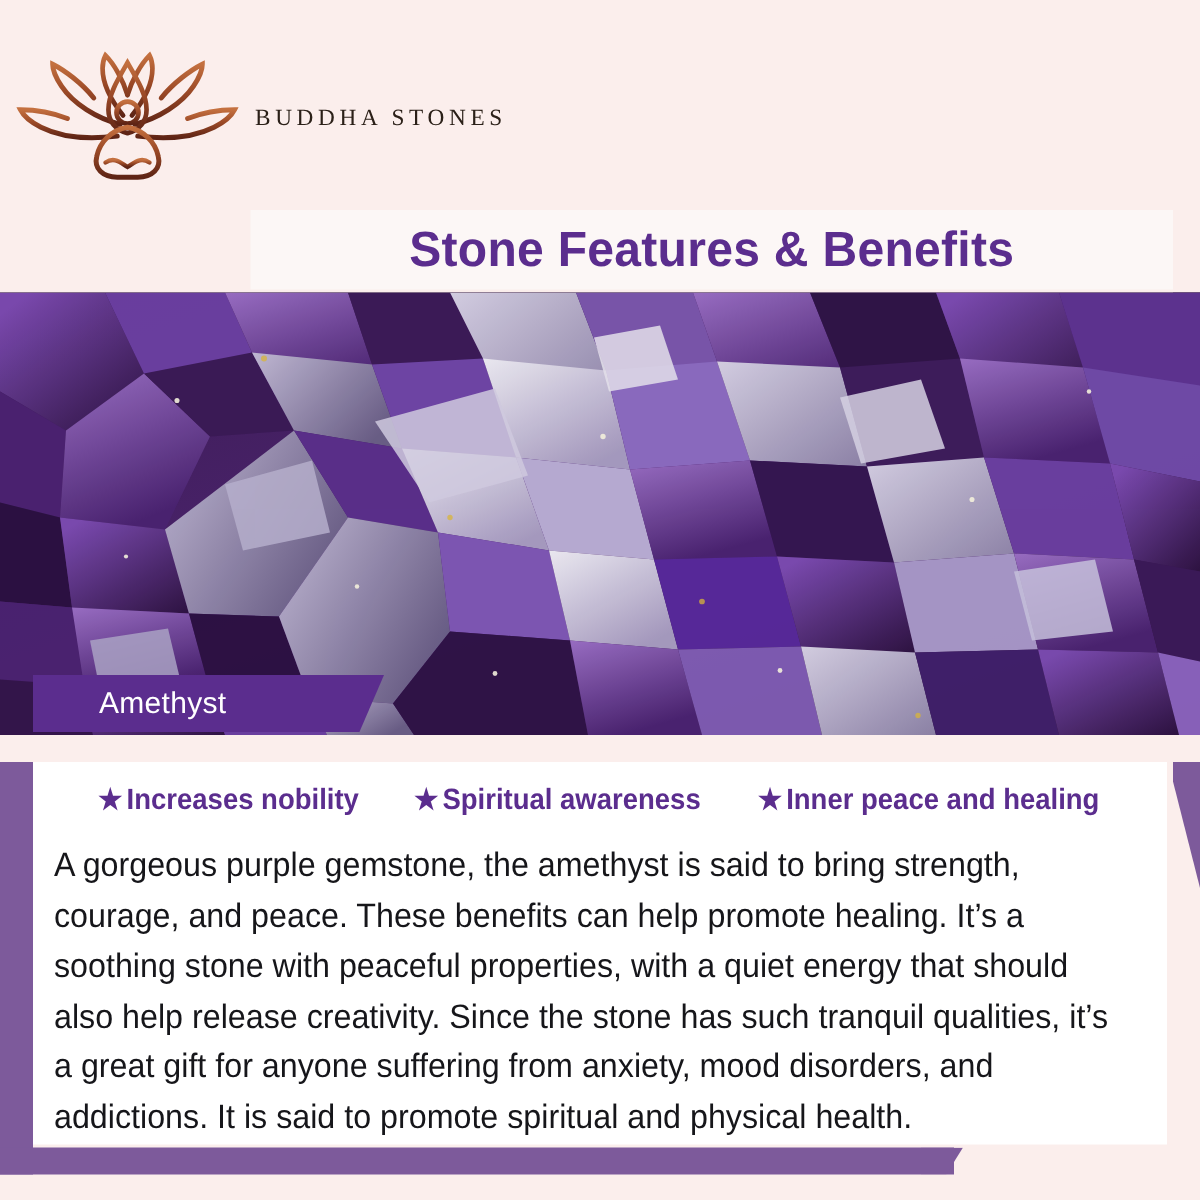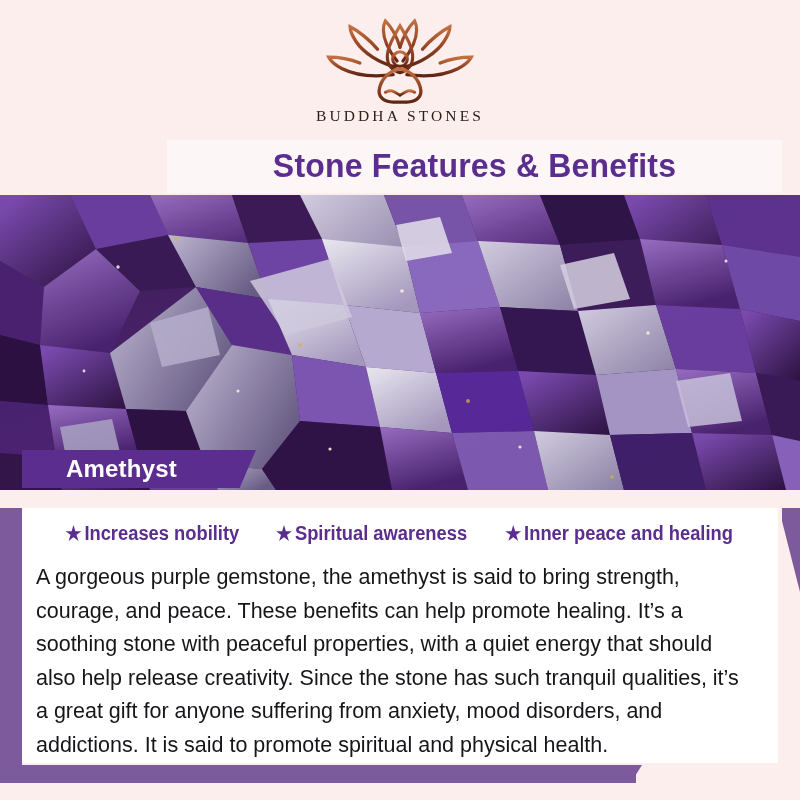--- a/index.html
+++ b/index.html
@@ -16,21 +16,21 @@
   .frame-right{position:absolute;right:0;top:0;width:18px;height:592px;background:#7d5a9b;
                clip-path:polygon(0 0,100% 0,100% 100%,0 88%);}
   .frame-left{position:absolute;left:0;top:489px;width:22px;height:294px;background:#7d5a9b;}
   .frame-bottom{position:absolute;left:0;bottom:17px;width:636px;height:18px;background:#7d5a9b;}
   .frame-bottom-tail{position:absolute;left:614px;bottom:17px;width:28px;height:18px;background:#7d5a9b;
                clip-path:polygon(0 0,100% 0,60% 100%,0 100%);}
 
   
   .header{position:absolute;left:0;top:0;width:800px;height:195px;background:#fbeeec;}
   .logo-wrap{position:absolute;left:0;top:18px;width:800px;height:120px;
-             display:flex;flex-direction:column;align-items:center;justify-content:flex-start;}
+             display:flex;flex-direction:row;align-items:center;justify-content:flex-start;}
   .logo-mark{width:170px;height:88px;display:block;}
   .logo-word{
     font-family:"Liberation Serif",serif;
     font-size:15.5px;letter-spacing:3.1px;color:#2b2018;
     margin-top:1px;text-align:center;white-space:nowrap;
   }
 
   .title-band{position:absolute;left:167px;top:140px;width:615px;height:53px;background:#fcf7f6;}
   .title{
     position:absolute;left:167px;top:139px;width:615px;height:53px;
@@ -46,21 +46,21 @@
   .photo svg{display:block;width:100%;height:100%;}
 
   
   .stone-banner{
     position:absolute;left:22px;top:450px;width:234px;height:38px;
     background:#5b2d8e;
     clip-path:polygon(0 0,100% 0,93% 100%,0 100%);
     display:flex;align-items:center;
   }
   .stone-banner span{
-    color:#ffffff;font-weight:bold;font-size:24px;
+    color:#ffffff;font-weight:normal;font-size:20px;
     font-family:"Liberation Sans",sans-serif;
     letter-spacing:.2px;margin-left:44px;white-space:nowrap;
   }
 
   
   .cream-strip{position:absolute;left:0;top:490px;width:800px;height:18px;background:#fbeeec;}
   .panel{position:absolute;left:22px;top:508px;width:756px;height:255px;background:#ffffff;}
 
   .bullets{
     position:absolute;left:22px;top:513px;width:756px;height:40px;

